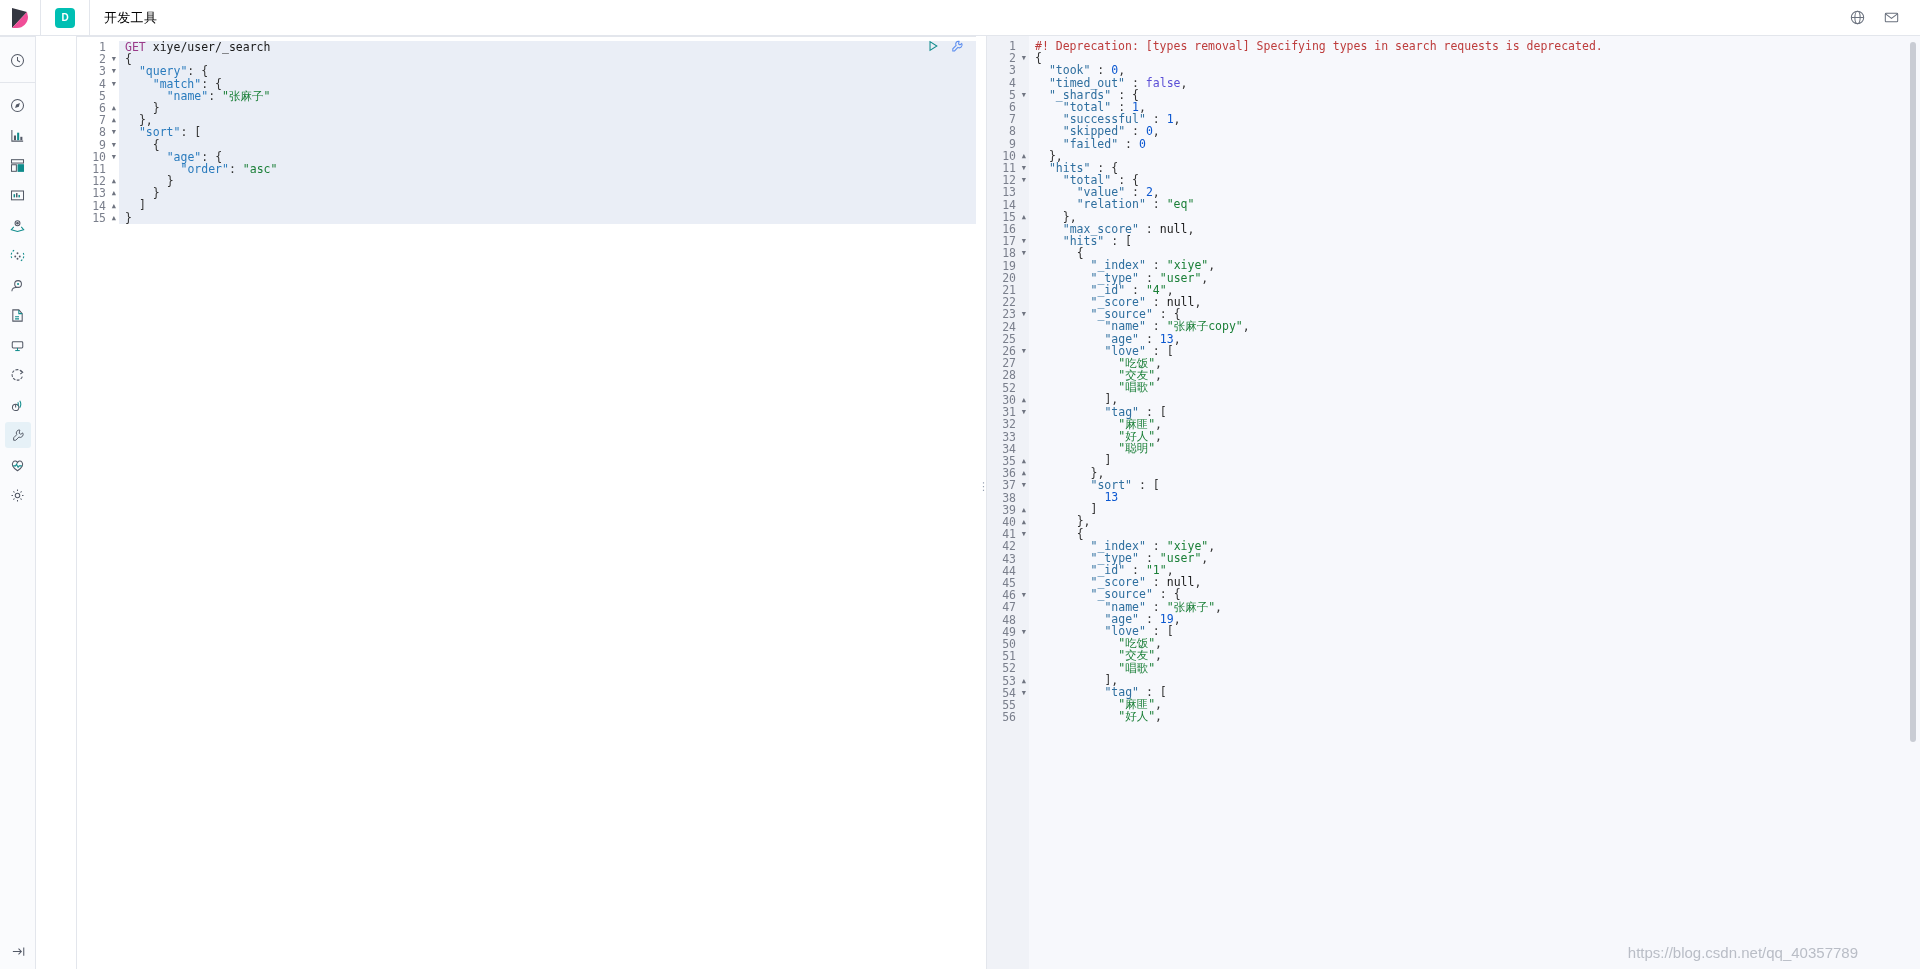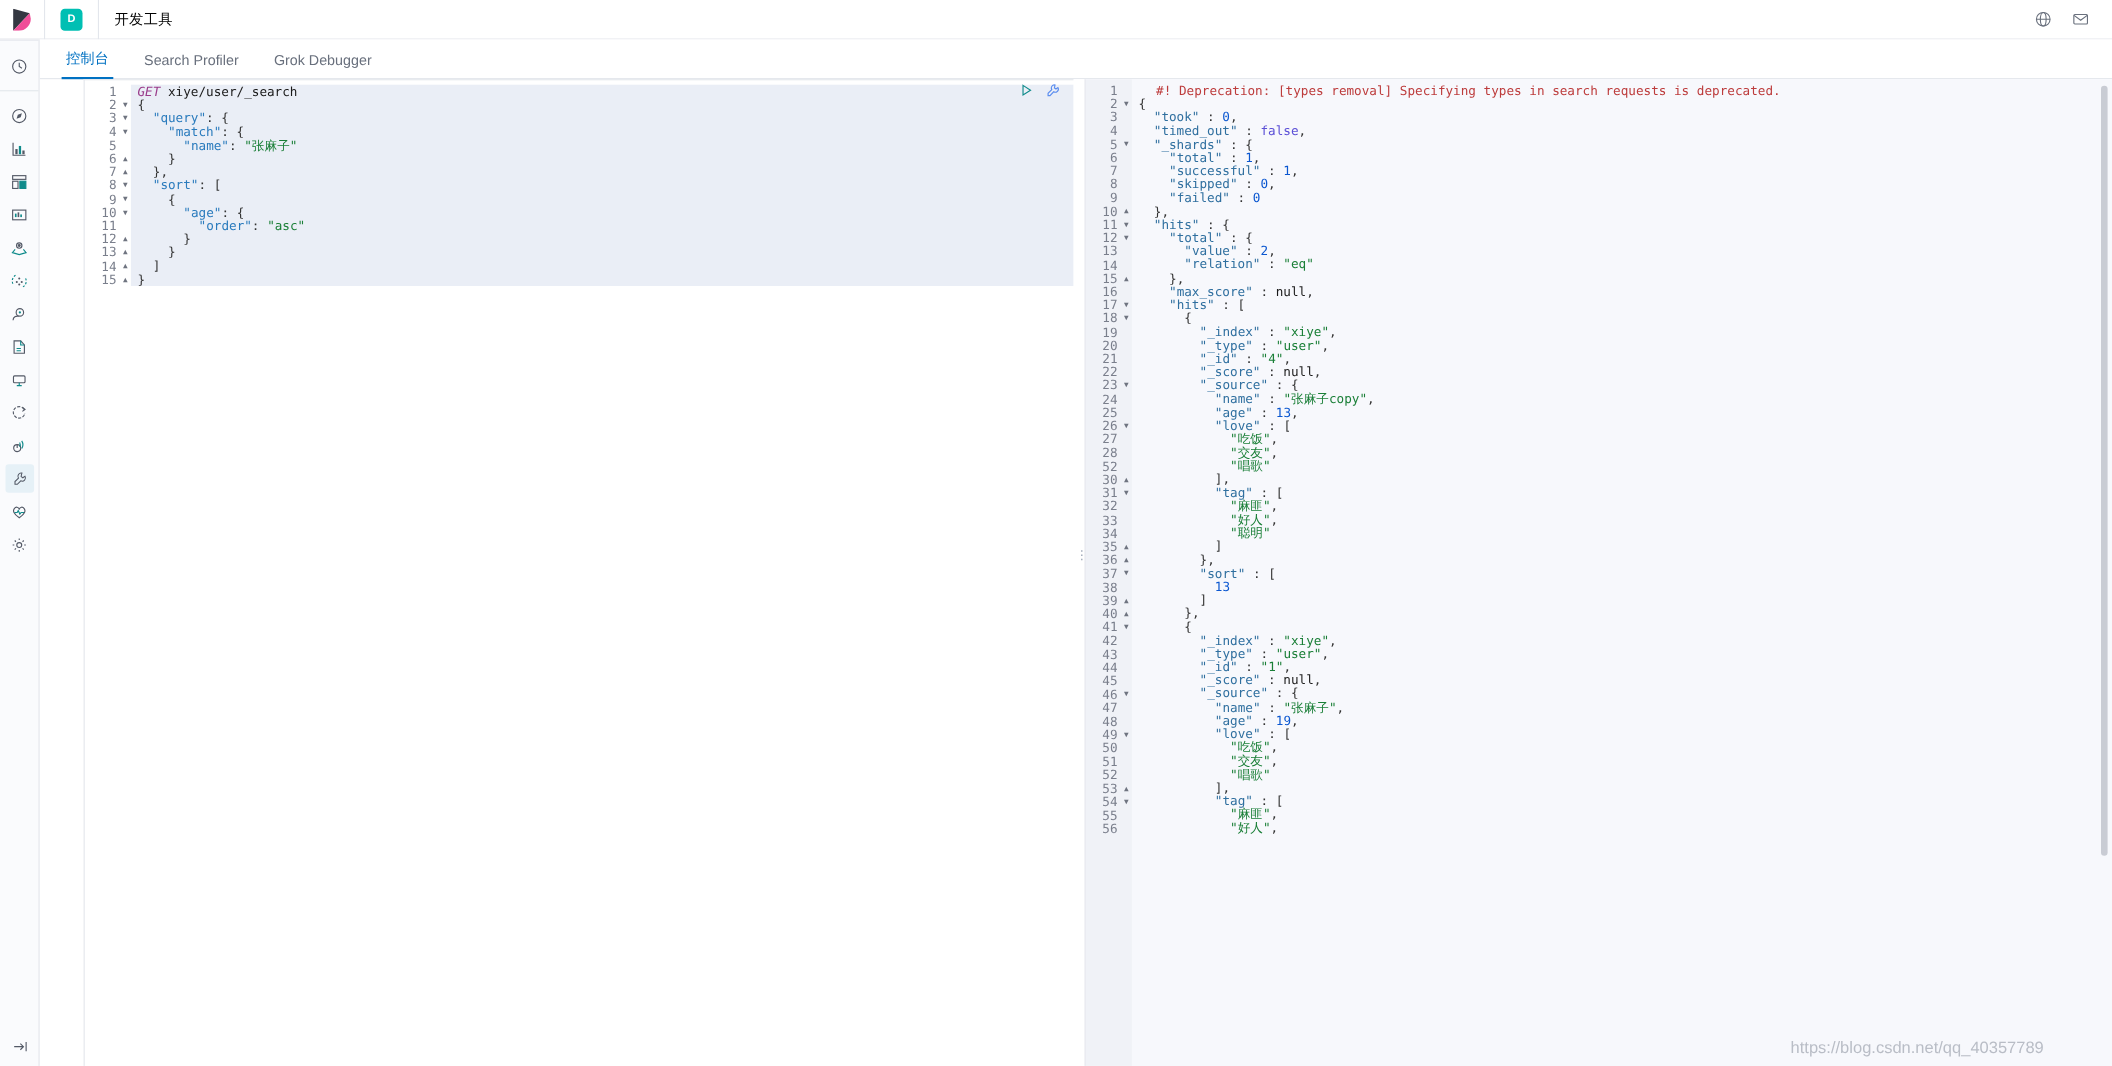--- a/index.html
+++ b/index.html
@@ -170,29 +170,29 @@
     position: absolute; right: 2px; top: 6px;
     width: 6px; height: 700px;
     background: #c9ccd4; border-radius: 3px;
   }
   .res-scroll-track {
     position: absolute; right: 2px; top: 0; bottom: 0;
     width: 6px; background: transparent;
   }
 
   
-  .k-method { color: #9a3b8a; font-style: italic; }
+  .k-method { color: #9a3b8a; }
   .k-url    { color: #1a1a1a; }
   .k-key    { color: #2a7bbd; }
   .k-str    { color: #1a7f37; }
   .k-num    { color: #0b57d0; }
   .k-bool   { color: #5b4fd6; }
   .k-null   { color: #1a1a1a; }
   .k-punct  { color: #333333; }
-  .k-warn   { color: #bd3c3c; margin-left: 16px; }
+  .k-warn   { color: #bd3c3c; }
   .k-rkey   { color: #2f6f9f; }
 
   .watermark {
     position: absolute; right: 62px; bottom: 8px;
     font-size: 15px; color: #b9bdc6;
     font-family: "Liberation Sans", sans-serif;
     z-index: 20;
   }
 </style>
 </head>
@@ -359,25 +359,20 @@
       <div class="sb-bottom">
         <svg width="15" height="15" viewBox="0 0 16 16" fill="none" stroke="currentColor" stroke-width="1.1">
           <path d="M2 8 H11 M8 5 L11 8 L8 11"></path>
           <path d="M13.6 3.6 V12.4"></path>
         </svg>
       </div>
     </div>
 
     <div class="content">
 
-      <div class="tabs-row">
-        <div class="tab selected">控制台</div>
-        <div class="tab">Search Profiler</div>
-        <div class="tab">Grok Debugger</div>
-      </div>
 
 
       <div class="split">
 
         <div class="pane pane-req">
           <div class="req-hl"></div>
           <div class="actions">
             <div class="act-icon">
               <svg width="14" height="14" viewBox="0 0 16 16" fill="none" stroke="#0f8b8b" stroke-width="1.2">
                 <path d="M4.6 3 L12.4 8 L4.6 13 Z"></path>

